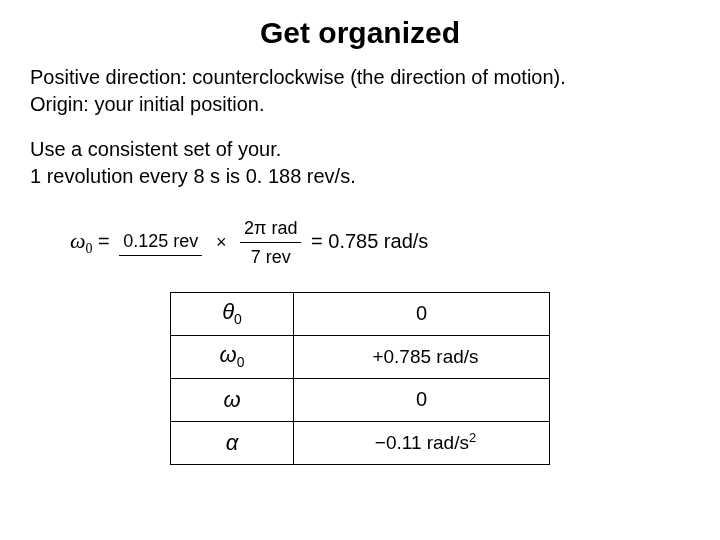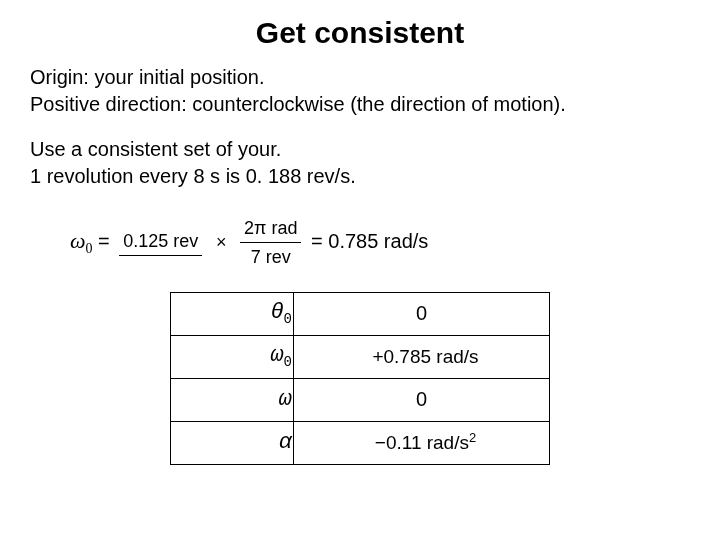--- a/index.html
+++ b/index.html
@@ -54,38 +54,37 @@
   }
   table.values td {
     border: 1.5px solid #000;
     height: 40px;
     text-align: center;
     vertical-align: middle;
     font-size: 20px;
   }
   table.values td.sym {
     width: 120px;
-    font-family: Liberation Mono, monospace;
+    font-family: Liberation Sans, sans-serif;
     font-style: italic;
     font-size: 22px;
-    text-align: right;
   }
   .sub { font-size: 14px; font-style: normal; vertical-align: sub; }
   .sup { font-size: 13px; vertical-align: super; }
   .unitroman { font-style: normal; font-family: Arial, sans-serif; font-size: 19px; margin-left: 8px; }
 </style>
 </head>
 <body>
 
-<div class="title">Get consistent</div>
+<div class="title">Get organized</div>
 
 <div class="body-text">
   <div class="block">
+    <div>Positive direction: counterclockwise (the direction of motion).</div>
     <div>Origin: your initial position.</div>
-    <div>Positive direction: counterclockwise (the direction of motion).</div>
   </div>
 
   <div class="block">
     <div>Use a consistent set of your.</div>
     <div>1 revolution every 8 s is 0. 188 rev/s.</div>
   </div>
 
   <div class="eq">
     <span class="omega-sub">
       <span>ω</span><span class="sub">0</span>

